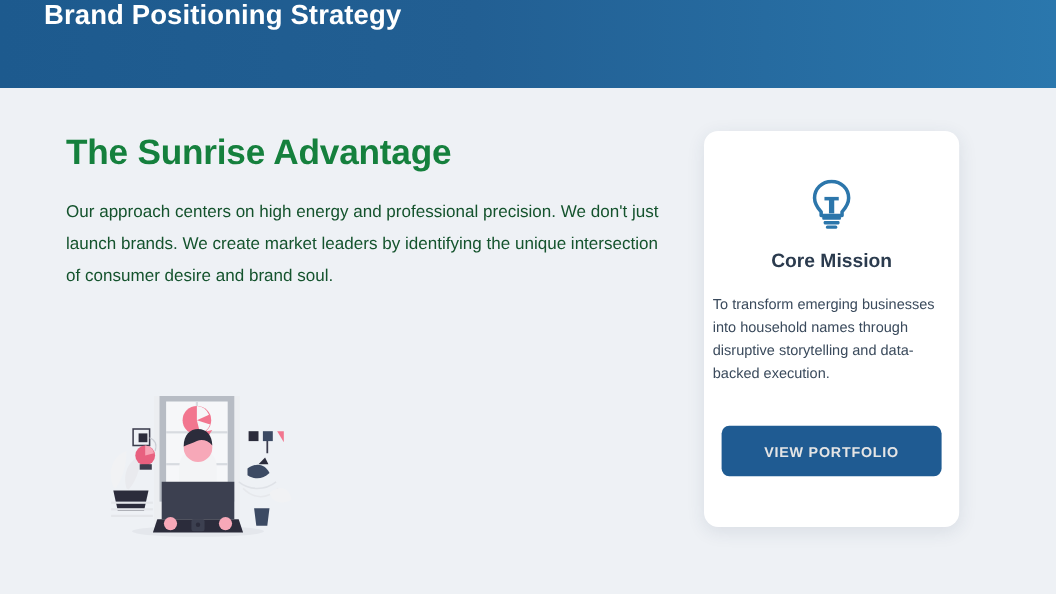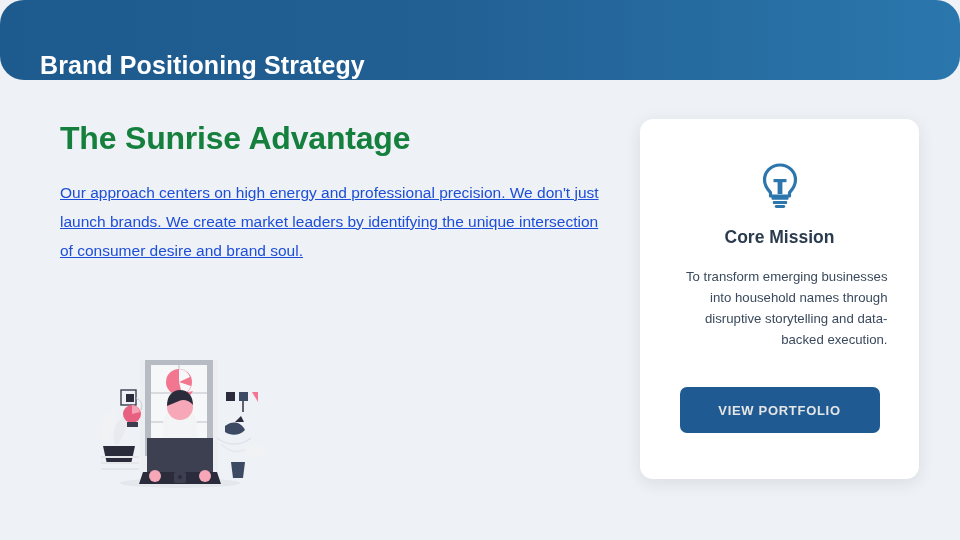--- a/index.html
+++ b/index.html
@@ -17,22 +17,21 @@
   }
 
   
   .header {
     position: absolute;
     left: 0; top: 0;
     width: 960px;
     height: 80px;
     background: linear-gradient(90deg, #1d5a8e 0%, #225f93 45%, #2a77ad 100%);
     display: flex;
-    align-items: flex-end;
-    border-radius: 24px;
+    align-items: flex-start;
   }
   .header-title {
     color: #ffffff;
     font-size: 25px;
     font-weight: bold;
     letter-spacing: 0.1px;
     padding-left: 40px;
   }
 
   
@@ -52,43 +51,42 @@
   }
   .section-heading {
     color: #15803d;
     font-size: 32px;
     font-weight: bold;
     line-height: 1.15;
     letter-spacing: -0.2px;
   }
   .body-paragraph {
     margin-top: 21px;
-    color: #1d4ed8;
+    color: #14532d;
     font-size: 15.5px;
     line-height: 29px;
     max-width: 553px;
-    text-decoration: underline;
   }
 
   
   .illustration {
     position: absolute;
     left: 85px;
     top: 272px;
     width: 190px;
     height: 140px;
   }
   .illustration svg { display: block; }
 
   
   .card {
     position: absolute;
     left: 640px;
     top: 39px;
-    width: 279px;
+    width: 232px;
     height: 360px;
     background: #ffffff;
     border-radius: 13px;
     box-shadow: 0 4px 16px rgba(40, 60, 90, 0.10);
     padding: 30px 24px 17px 24px;
     display: flex;
     flex-direction: column;
     align-items: center;
   }
   .card-icon {
@@ -104,21 +102,21 @@
     color: #2b3b4e;
     font-size: 17.5px;
     font-weight: bold;
     text-align: center;
   }
   .card-text {
     margin-top: 18px;
     color: #3a4a5c;
     font-size: 13.2px;
     line-height: 21px;
-    text-align: right;
+    text-align: left;
     width: 216px;
   }
   .card-button {
     margin-top: 37px;
     width: 200px;
     height: 46px;
     background: #1f5b92;
     border: none;
     border-radius: 7px;
     color: #e5e5e5;

